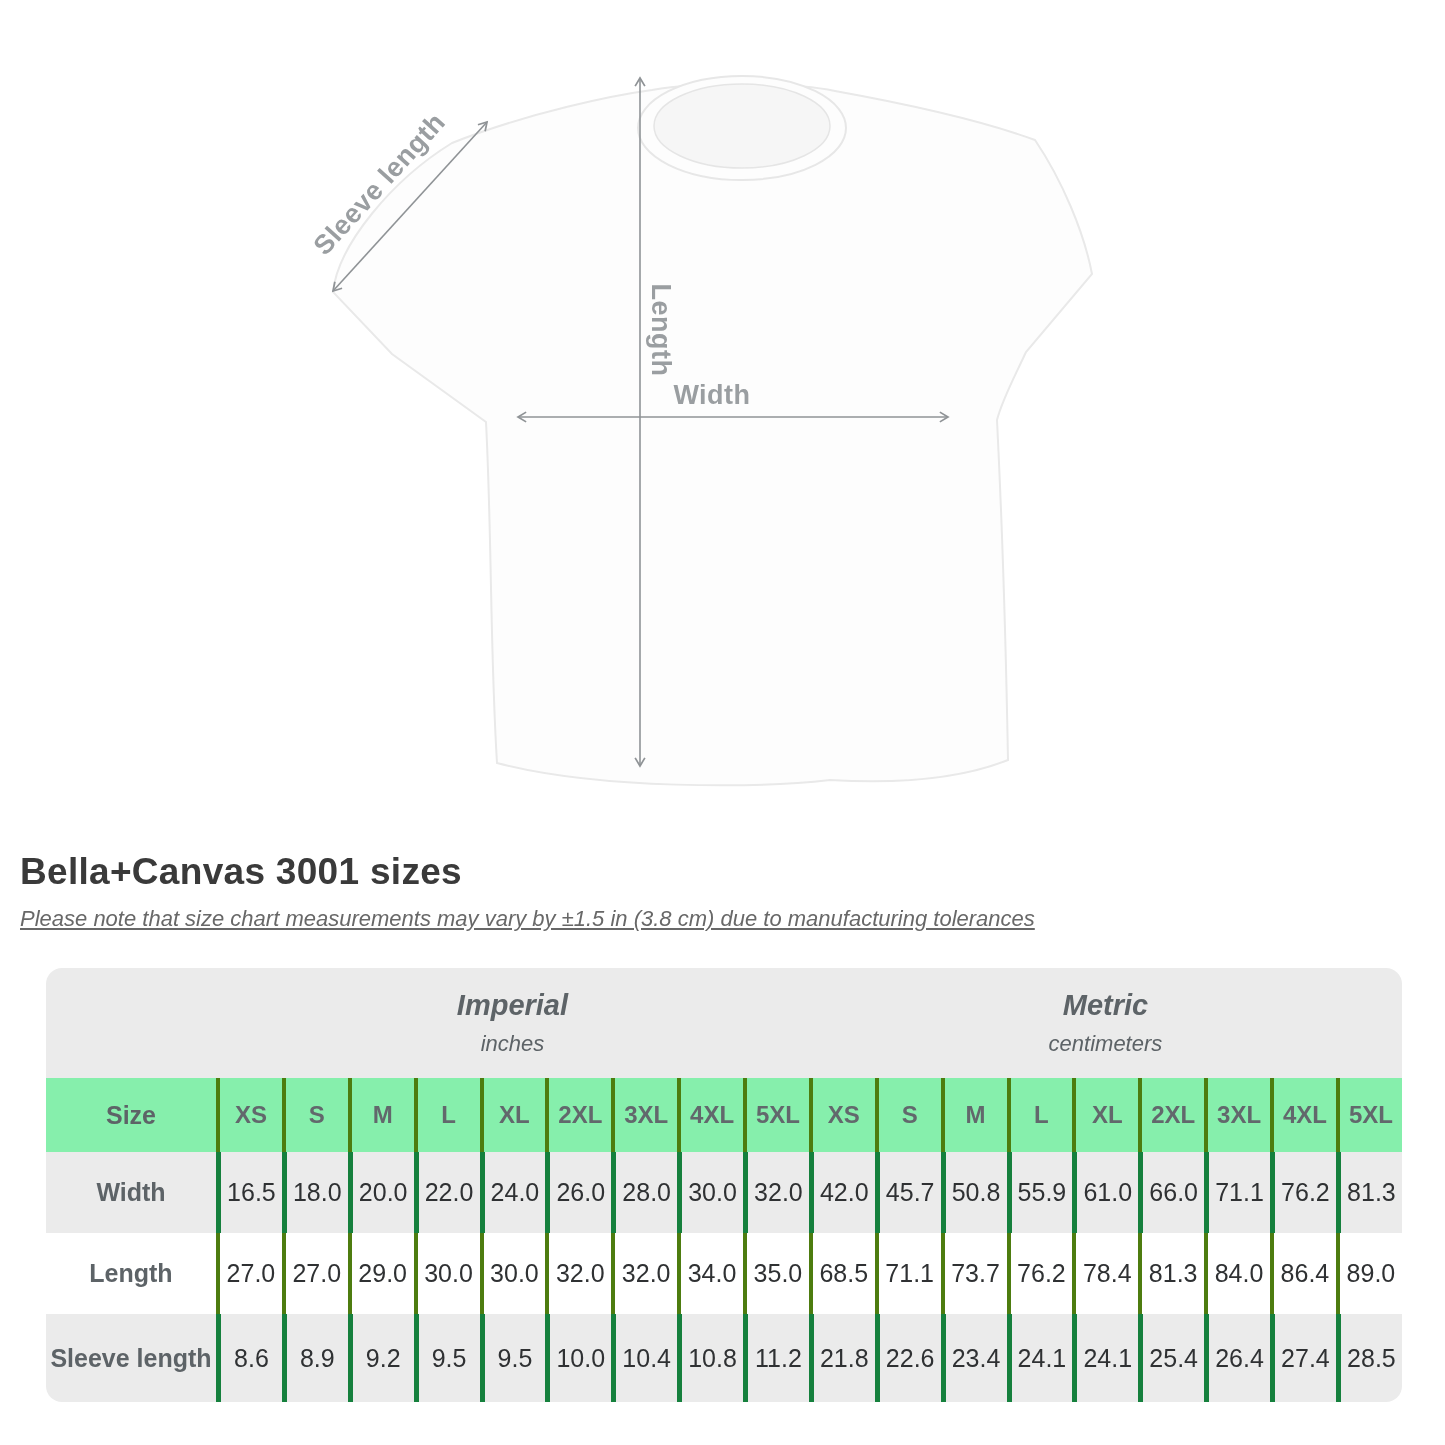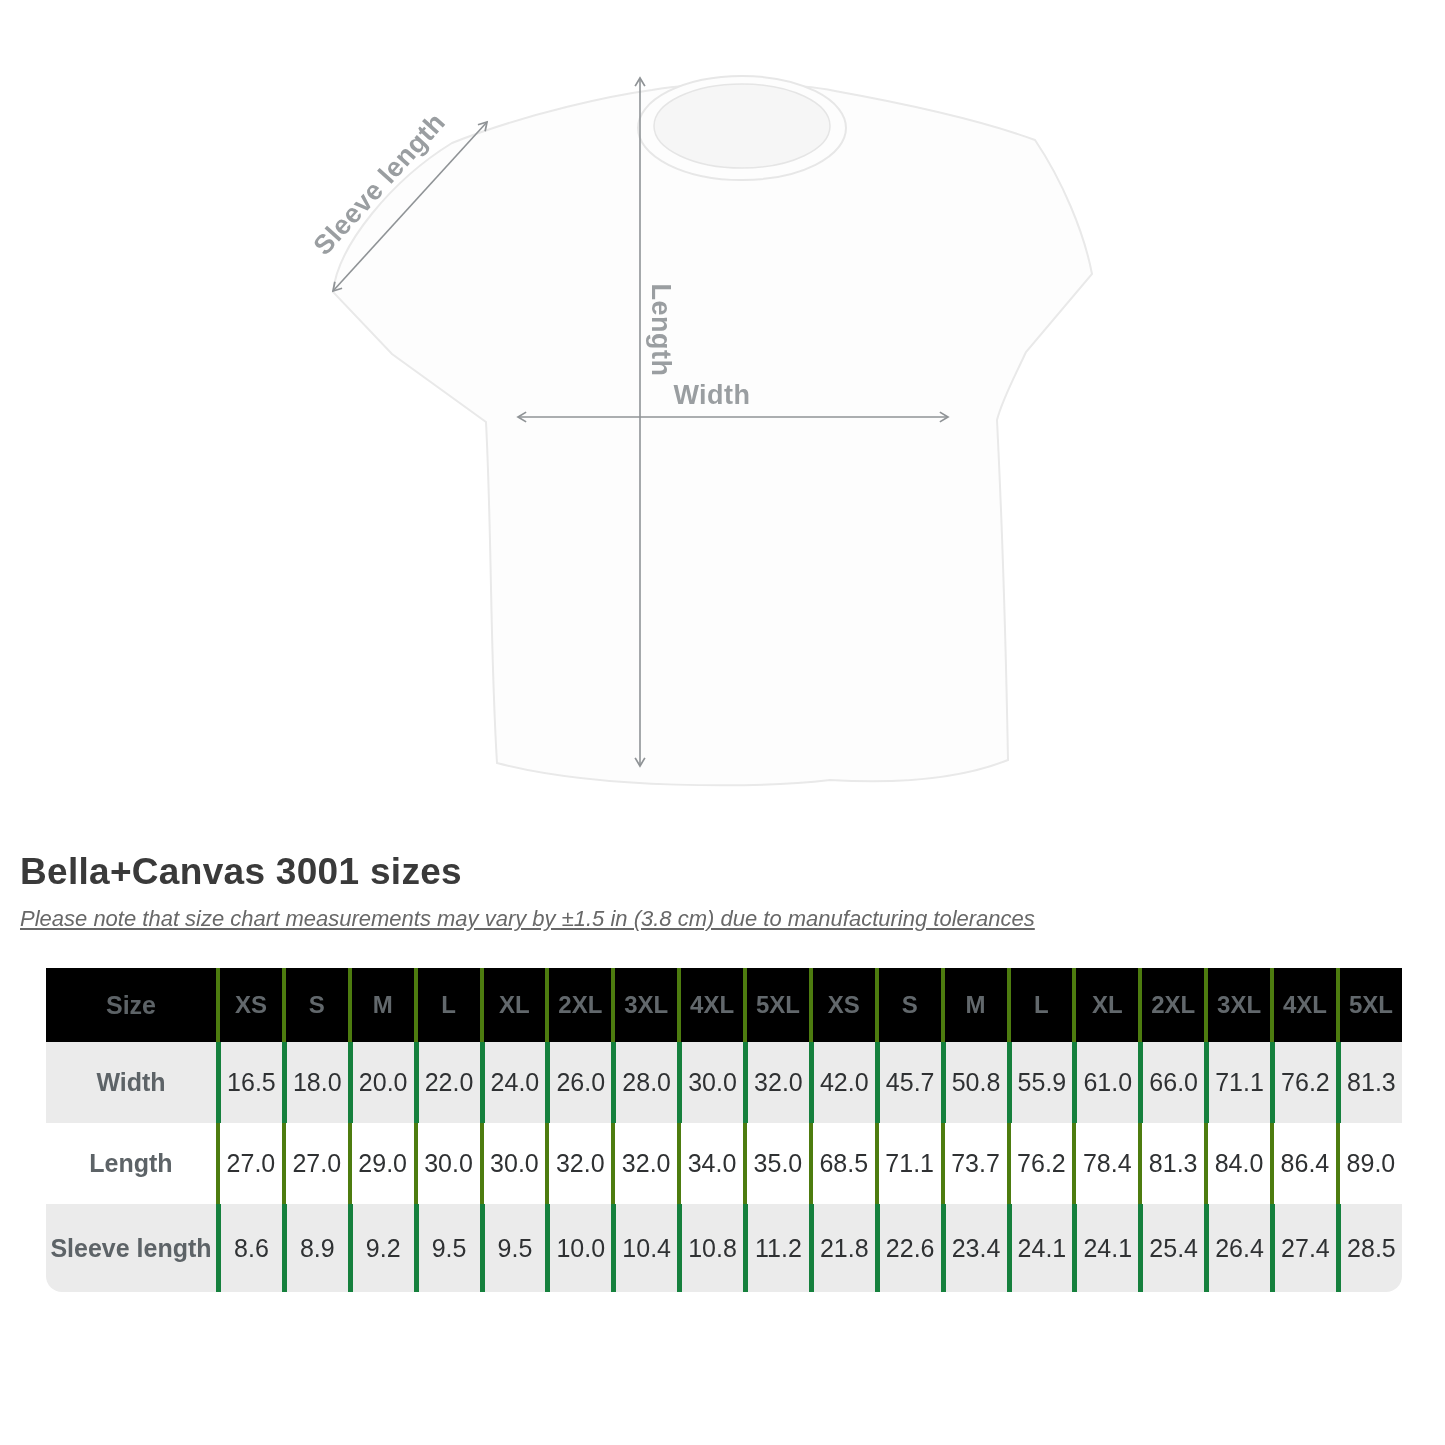--- a/index.html
+++ b/index.html
@@ -35,21 +35,21 @@
   }
   table.size-chart td{
     text-align:center;vertical-align:middle;padding:0;
   }
   col.c-label{width:170px;}
   .r-head td{height:110px;background:#ebebeb;}
   .corner-tl{border-top-left-radius:16px;}
   .corner-tr{border-top-right-radius:16px;}
   .unit-title{font-weight:bold;font-style:italic;font-size:29px;color:#5d6367;}
   .unit-sub{font-style:italic;font-size:22px;color:#5d6367;margin-top:9px;}
-  #row-sizes td{height:74px;background:#000000;}
+  #row-sizes td{height:74px;background:#86efac;}
   #row-m0 td,#row-m1 td{height:81px;}
   #row-m2 td{height:88px;}
   .r-gray td{background:#ebebeb;}
   .r-white td{background:#ffffff;}
   .r-white td + td{border-left:4px solid #4d7c0f;}
   .r-gray td + td{border-left:5px solid #15803d;}
   .r-white td.grp{border-left-width:4px;}
   .r-gray td.grp{border-left-width:5px;}
   #row-m2 td:first-child{border-bottom-left-radius:16px;}
   #row-m2 td:last-child{border-bottom-right-radius:16px;}
@@ -120,20 +120,31 @@
           <col>
           <col>
           <col>
           <col>
           <col>
           <col>
           <col>
           <col>
       </colgroup>
       <tbody>
+        <tr class="r-head">
+          <td class="corner-tl"></td>
+          <td colspan="9">
+            <div class="unit-title">Imperial</div>
+            <div class="unit-sub">inches</div>
+          </td>
+          <td colspan="9" class="corner-tr">
+            <div class="unit-title">Metric</div>
+            <div class="unit-sub">centimeters</div>
+          </td>
+        </tr>
         <tr class="r-white" id="row-sizes">
           <td class="lbl">Size</td>
         <td class="szh">XS</td>
             <td class="szh">S</td>
             <td class="szh">M</td>
             <td class="szh">L</td>
             <td class="szh">XL</td>
             <td class="szh">2XL</td>
             <td class="szh">3XL</td>
             <td class="szh">4XL</td>

